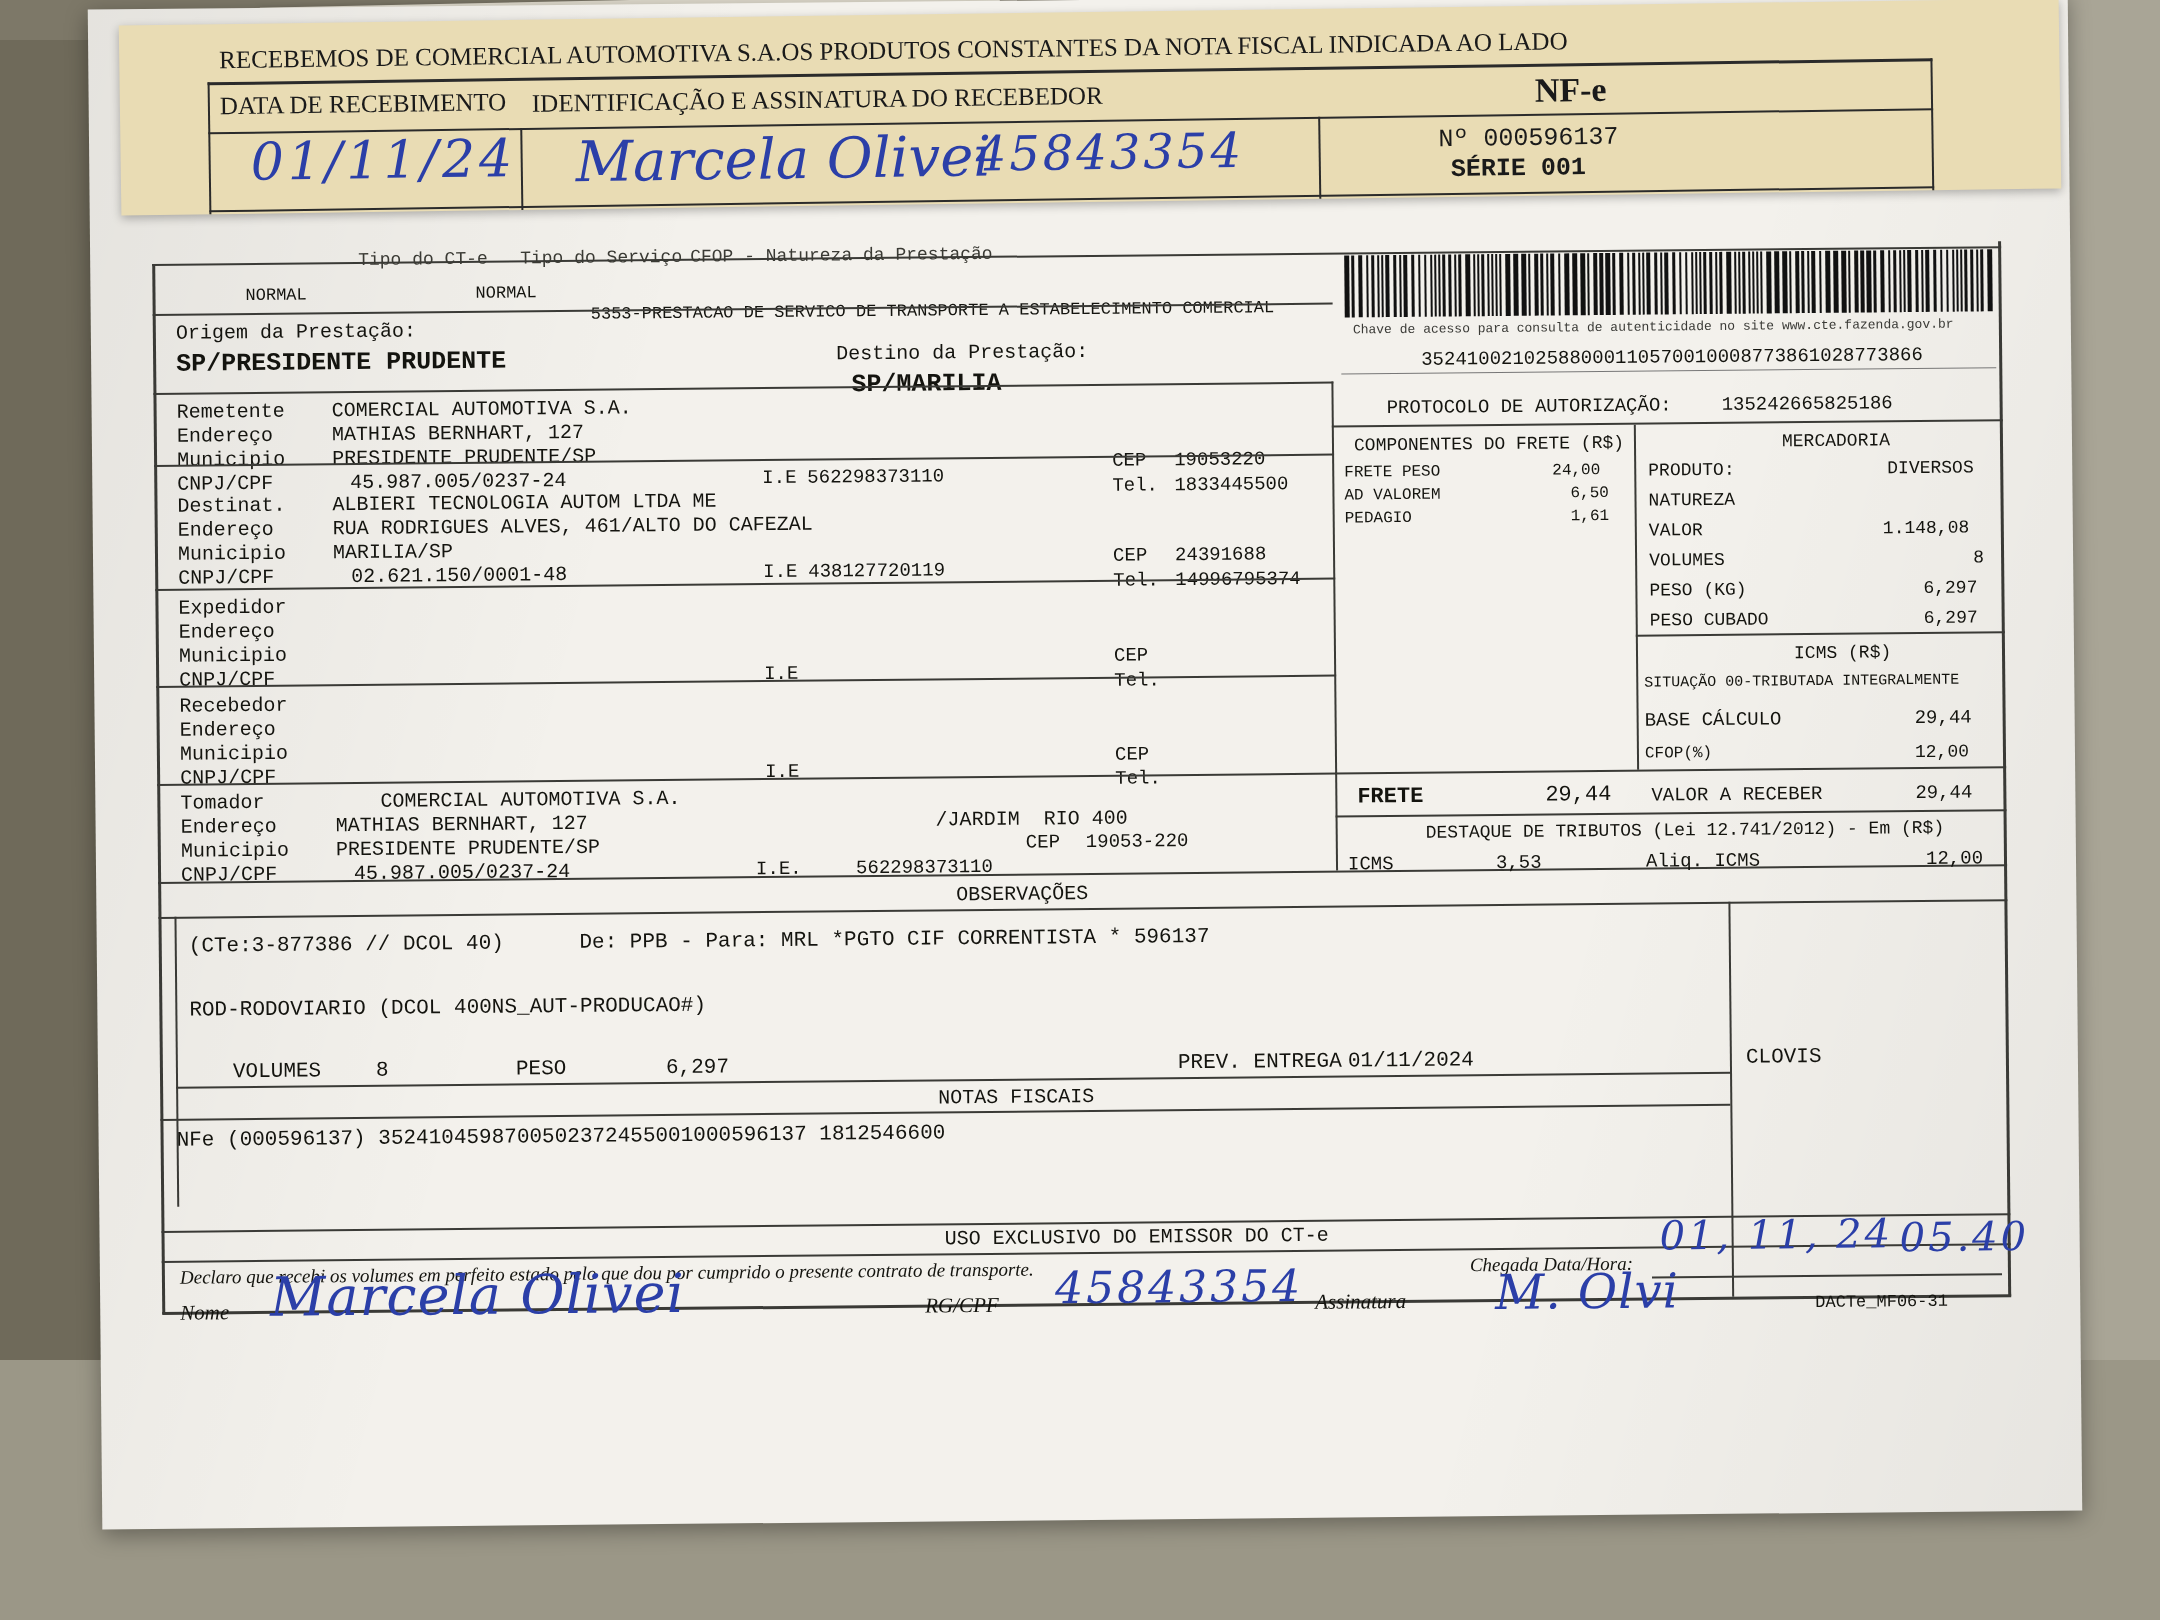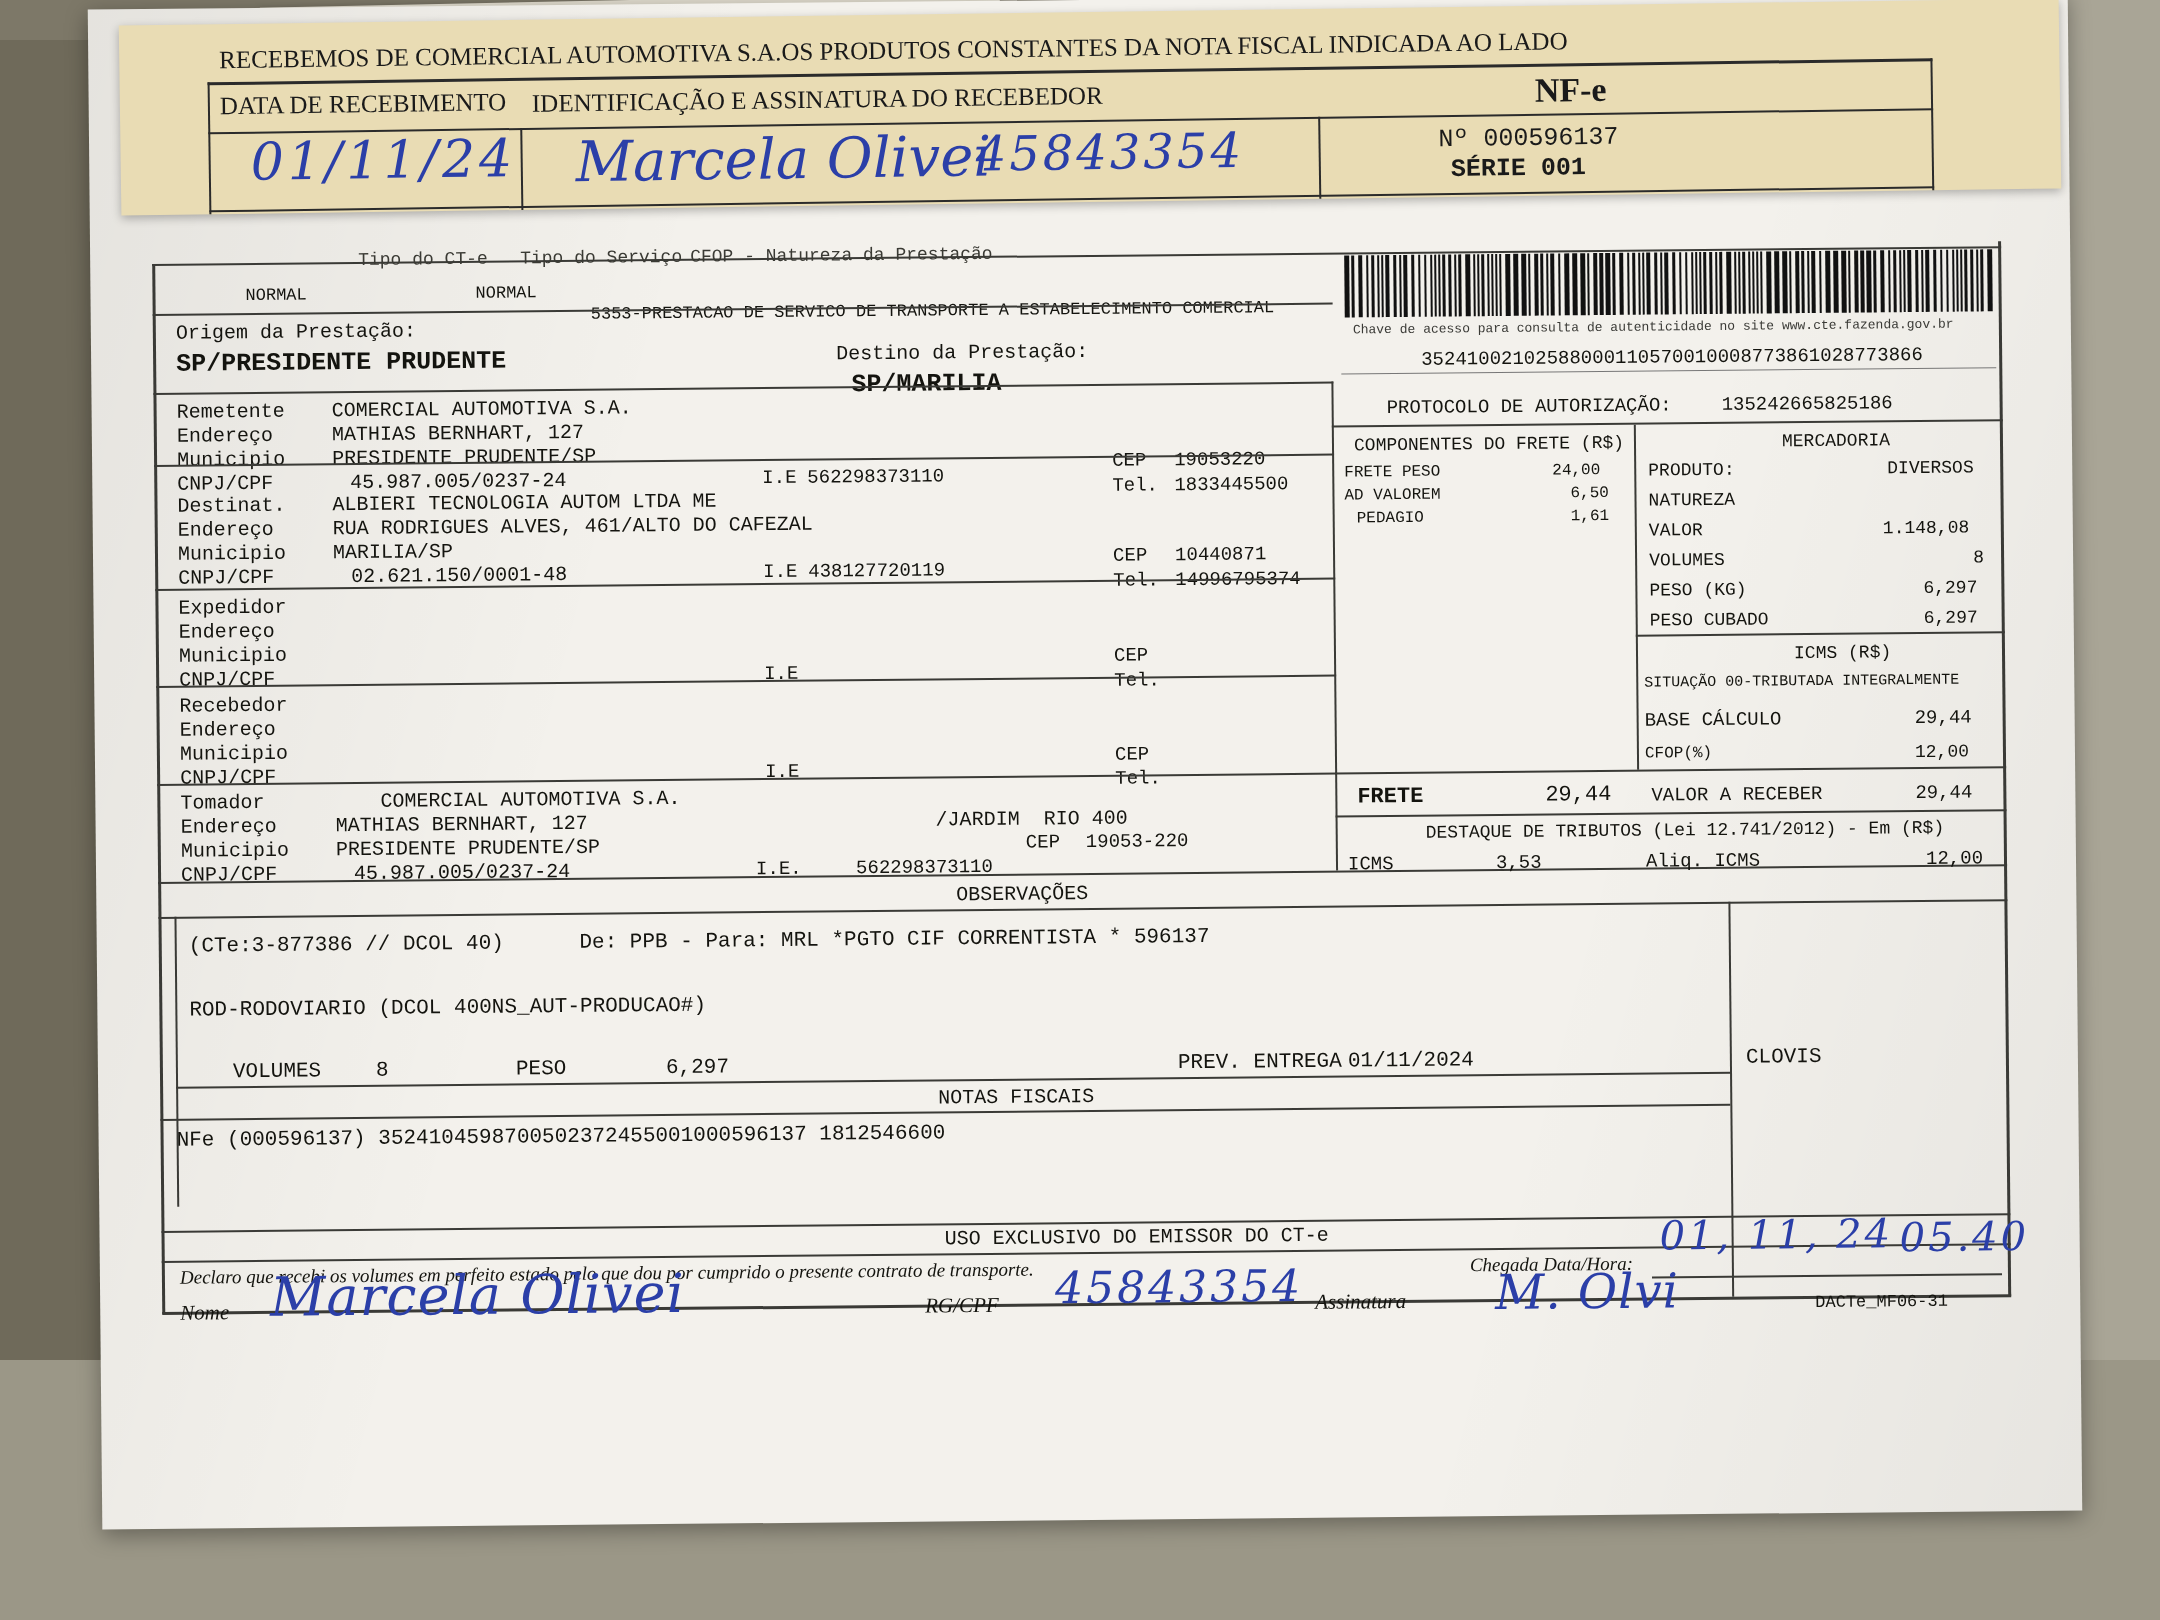--- a/index.html
+++ b/index.html
@@ -110,21 +110,21 @@
     <div class="t" style="left:240px;top:486px;font-size:20px;">ALBIERI TECNOLOGIA AUTOM LTDA ME</div>
     <div class="t" style="left:85px;top:510px;font-size:20px;">Endereço</div>
     <div class="t" style="left:240px;top:510px;font-size:20px;">RUA RODRIGUES ALVES, 461/ALTO DO CAFEZAL</div>
     <div class="t" style="left:85px;top:534px;font-size:20px;">Municipio</div>
     <div class="t" style="left:240px;top:534px;font-size:20px;">MARILIA/SP</div>
     <div class="t" style="left:85px;top:558px;font-size:20px;">CNPJ/CPF</div>
     <div class="t" style="left:258px;top:558px;font-size:20px;">02.621.150/0001-48</div>
     <div class="t" style="left:670px;top:558px;font-size:19px;">I.E</div>
     <div class="t" style="left:715px;top:558px;font-size:19px;">438127720119</div>
     <div class="t" style="left:1020px;top:545px;font-size:19px;">CEP</div>
-    <div class="t" style="left:1082px;top:545px;font-size:19px;">10440871</div>
+    <div class="t" style="left:1082px;top:545px;font-size:19px;">24391688</div>
     <div class="t" style="left:1020px;top:570px;font-size:19px;">Tel.</div>
     <div class="t" style="left:1082px;top:570px;font-size:19px;">14996795374</div>
     <div class="ln" style="left:62px;top:580px;width:1180px;height:2px;"></div>
 
     <div class="t" style="left:85px;top:588px;font-size:20px;">Expedidor</div>
     <div class="t" style="left:85px;top:612px;font-size:20px;">Endereço</div>
     <div class="t" style="left:85px;top:636px;font-size:20px;">Municipio</div>
     <div class="t" style="left:85px;top:660px;font-size:20px;">CNPJ/CPF</div>
     <div class="t" style="left:670px;top:660px;font-size:19px;">I.E</div>
     <div class="t" style="left:1020px;top:645px;font-size:19px;">CEP</div>
@@ -274,21 +274,21 @@
     <div class="ln" style="left:1250px;top:376px;width:655px;height:1px;background:#777;"></div>
     <div class="t" style="left:1295px;top:400px;font-size:19px;">PROTOCOLO DE AUTORIZAÇÃO:</div>
     <div class="t" style="left:1630px;top:400px;font-size:19px;">135242665825186</div>
     <div class="ln" style="left:1240px;top:428px;width:671px;height:2px;"></div>
 
     <div class="t" style="left:1262px;top:438px;font-size:18px;">COMPONENTES DO FRETE (R$)</div>
     <div class="t" style="left:1252px;top:466px;font-size:16px;">FRETE PESO</div>
     <div class="t" style="left:1460px;top:466px;font-size:16px;">24,00</div>
     <div class="t" style="left:1252px;top:489px;font-size:16px;">AD VALOREM</div>
     <div class="t" style="left:1478px;top:489px;font-size:16px;">6,50</div>
-    <div class="t" style="left:1252px;top:512px;font-size:16px;margin-left:12px;">PEDAGIO</div>
+    <div class="t" style="left:1252px;top:512px;font-size:16px;">PEDAGIO</div>
     <div class="t" style="left:1478px;top:512px;font-size:16px;">1,61</div>
 
     <div class="ln" style="left:1542px;top:430px;width:2px;height:345px;"></div>
 
     <div class="t" style="left:1690px;top:438px;font-size:18px;">MERCADORIA</div>
     <div class="t" style="left:1556px;top:466px;font-size:18px;">PRODUTO:</div>
     <div class="t" style="left:1795px;top:466px;font-size:18px;">DIVERSOS</div>
     <div class="t" style="left:1556px;top:496px;font-size:18px;">NATUREZA</div>
     <div class="t" style="left:1556px;top:526px;font-size:18px;">VALOR</div>
     <div class="t" style="left:1790px;top:526px;font-size:18px;">1.148,08</div>

